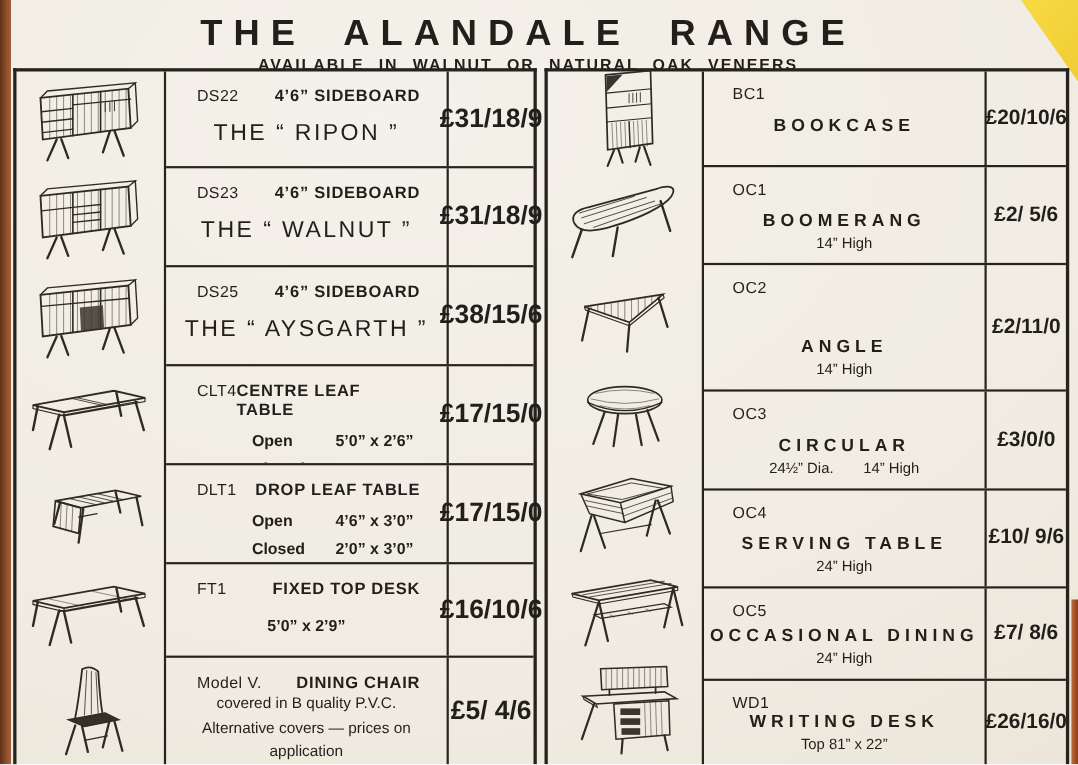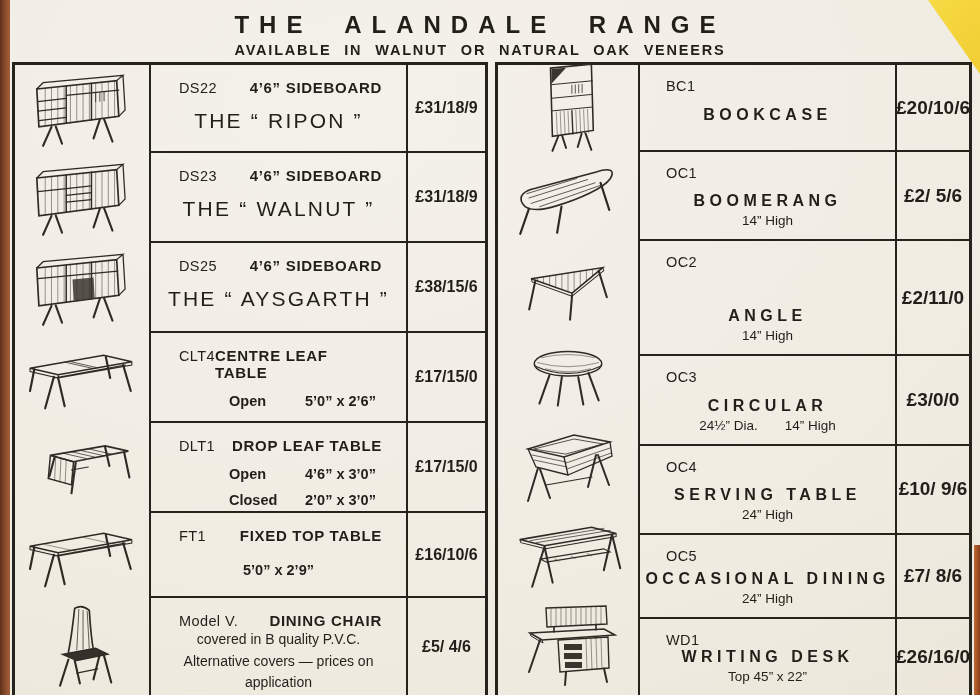--- a/index.html
+++ b/index.html
@@ -12,38 +12,38 @@
   
   .edge-left{position:absolute;left:0;top:0;bottom:0;width:10px;
     background:linear-gradient(to right,#5e3018,#8c4c2c 55%,#a3603c);}
   .edge-right{position:absolute;right:0;bottom:0;width:6px;height:150px;
     background:linear-gradient(to left,#8a3d1a,#c06a35);}
   .corner-yellow{position:absolute;top:0;right:0;width:52px;height:74px;
     background:linear-gradient(135deg,#f7da44,#f0cd33);
     clip-path:polygon(100% 0,0 0,100% 100%);}
   
   header{position:absolute;top:0;left:0;width:960px;text-align:center;}
-  h1{margin:11px 0 0;font-size:24px;font-weight:bold;letter-spacing:10px;word-spacing:16px;}
+  h1{margin:11px 0 0;font-size:33px;font-weight:bold;letter-spacing:10px;word-spacing:16px;}
   .subtitle{margin-top:3px;font-size:14.5px;font-weight:bold;letter-spacing:1.8px;word-spacing:7px;}
   
   .catalog{position:absolute;top:62px;left:12px;width:960px;bottom:0;}
   .half{position:absolute;top:0;bottom:0;border:3px solid var(--line);border-bottom:none;display:flex;box-sizing:border-box;}
   .half.lt{left:0;width:476px;}
   .half.rt{left:483px;width:477px;}
   .pics{display:flex;flex-direction:column;border-right:2.5px solid var(--line);}
   .half.lt .pics{width:134px;}
   .half.rt .pics{width:140px;}
   .pic-cell{display:flex;align-items:center;justify-content:center;box-sizing:border-box;}
   .rows{flex:1;display:flex;flex-direction:column;border-radius:30px;}
   .row{display:flex;border-bottom:2.5px solid var(--line);box-sizing:border-box;}
   .row.last{border-bottom:none;}
   .cell-text{flex:1;position:relative;overflow:hidden;}
   .cell-price{border-left:2.5px solid var(--line);display:flex;align-items:center;justify-content:center;
     font-weight:bold;white-space:pre;}
-  .half.lt .cell-price{width:77px;font-size:16px;}
+  .half.lt .cell-price{width:77px;font-size:24px;}
   .half.rt .cell-price{width:72px;font-size:19px;}
   
   .line1{display:flex;justify-content:space-between;align-items:baseline;padding:14px 24px 0 28px;}
   .code{font-size:14.5px;letter-spacing:.4px;}
   .btitle{font-weight:bold;font-size:15px;letter-spacing:.7px;}
   .bigname{text-align:center;font-size:21px;letter-spacing:2.2px;margin-top:13px;white-space:pre;}
   .details{margin:7px 0 0 78px;font-weight:bold;font-size:14.5px;line-height:1.8;}
   .dlabel{display:inline-block;width:76px;}
   .sizeline{text-align:center;font-weight:bold;font-size:14.5px;margin-top:18px;}
   .noteline{text-align:center;font-weight:normal;font-size:14px;line-height:1.55;}
@@ -208,21 +208,21 @@
                 <div class="drow"><span class="dlabel">Open</span><span class="dval">4’6” x 3’0”</span></div>
                 <div class="drow"><span class="dlabel">Closed</span><span class="dval">2’0” x 3’0”</span></div>
               </div>
             </div>
             <div class="cell-price"><span>£17/15/0</span></div>
           </div>
           <div class="row" style="height: 85px;">
             <div class="cell-text L">
               <div class="line1">
                 <span class="code">FT1</span>
-                <span class="btitle">FIXED TOP TABLE</span>
+                <span class="btitle">FIXED TOP DESK</span>
               </div>
               <div class="sizeline">5’0” x 2’9”</div>
             </div>
             <div class="cell-price"><span>£16/10/6</span></div>
           </div>
           <div class="row last" style="flex: 1 1 0%;">
             <div class="cell-text L">
               <div class="line1">
                 <span class="code">Model V.</span>
                 <span class="btitle">DINING CHAIR</span>
@@ -366,20 +366,20 @@
               <div class="rcode">OC5</div>
               <div class="rname">OCCASIONAL DINING</div>
               <div class="rsub">24” High</div>
             </div>
             <div class="cell-price"><span>£7/ 8/6</span></div>
           </div>
           <div class="row last" style="flex: 1 1 0%;">
             <div class="cell-text R">
               <div class="rcode">WD1</div>
               <div class="rname">WRITING DESK</div>
-              <div class="rsub">Top 45” x 22”</div>
+              <div class="rsub">Top 81” x 22”</div>
             </div>
             <div class="cell-price"><span>£26/16/0</span></div>
           </div>
         </div>
       </section>
   </div>
 </div>
 
 </body></html>

